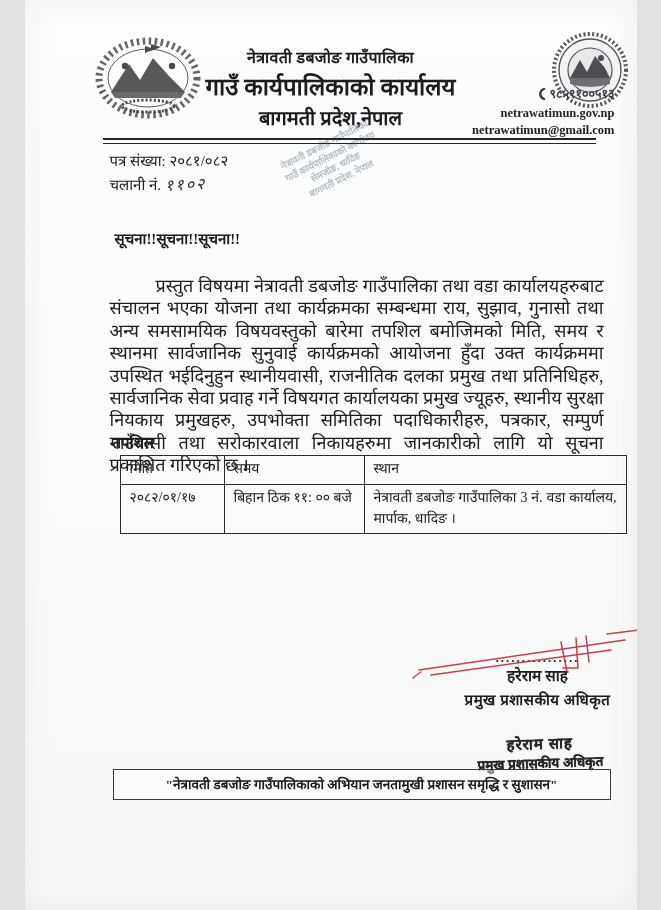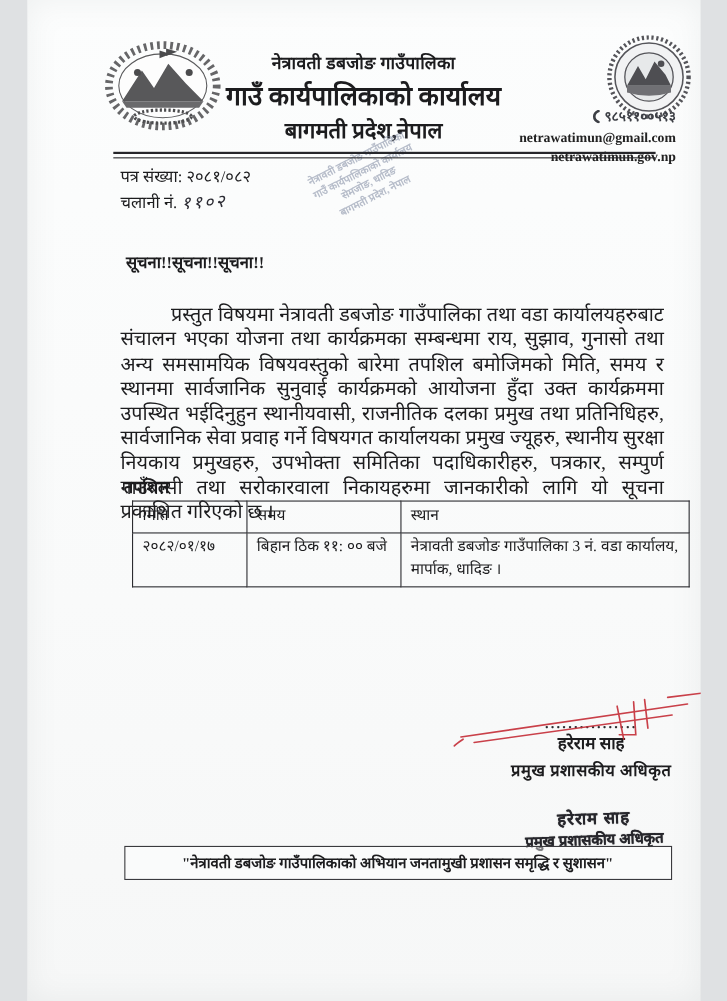--- a/index.html
+++ b/index.html
@@ -11,21 +11,21 @@
     box-shadow:inset 0 0 28px rgba(120,125,130,0.10);
   }
   
   .emblem-left { position:absolute; left:70px; top:36px; width:106px; height:88px; }
   .emblem-right { position:absolute; left:524px; top:32px; width:82px; height:80px; }
   .hdr-center { position:absolute; left:140px; right:140px; top:46px; text-align:center; }
   .h1 { font-size:16px; font-weight:bold; letter-spacing:0.3px; }
   .h2 { font-size:24px; font-weight:bold; margin-top:1px; }
   .h3 { font-size:15px; font-weight:bold; margin-top:7px; }
   .h4 { font-size:20px; font-weight:bold; margin-top:2px; }
-  .contact { position:absolute; right:22px; top:86px; text-align:right; font-size:12.5px; font-weight:bold; line-height:17px; color:#222;margin-top:12px; }
+  .contact { position:absolute; right:22px; top:86px; text-align:right; font-size:12.5px; font-weight:bold; line-height:17px; color:#222; }
   .phone-row { color:#3c3f45; }
   .phone-ico { display:inline-block; vertical-align:-2px; margin-right:3px; }
   
   .rule { position:absolute; left:78px; right:41px; top:138px; height:3px;
           border-top:2.6px solid #26262a; border-bottom:1.2px solid #26262a; }
   
   .meta-left  { position:absolute; left:85px; top:150px; font-size:15px; line-height:23px; }
   .meta-right { position:absolute; right:37px; top:150px; font-size:15px; line-height:23px; text-align:right; }
   .handwrit { font-style:italic; color:#2b2b33; font-size:16px; letter-spacing:2px;
               display:inline-block; transform:rotate(-3deg); }
@@ -101,22 +101,22 @@
   </div>
 
   <div class="contact">
     <div class="phone-row">
       <span class="phone-ico">
         <svg width="9" height="12" viewBox="0 0 9 12">
             <path d="M7,1 C2,3 2,9 7,11" fill="none" stroke="#3c3f45" stroke-width="2.4" stroke-linecap="round"></path>
           </svg>
       </span><span>९८५११००५१३</span>
     </div>
+    <div>netrawatimun.gov.np</div>
     <div>netrawatimun@gmail.com</div>
-    <div>netrawatimun.gov.np</div>
   </div>
 
   <div class="round-stamp">
     <div>नेत्रावती डबजोङ गाउँपालिका</div>
     <div>गाउँ कार्यपालिकाको कार्यालय</div>
     <div>सेमजोङ, धादिङ</div>
     <div>बागमती प्रदेश, नेपाल</div>
   </div>
 
   <div class="rule"></div>

